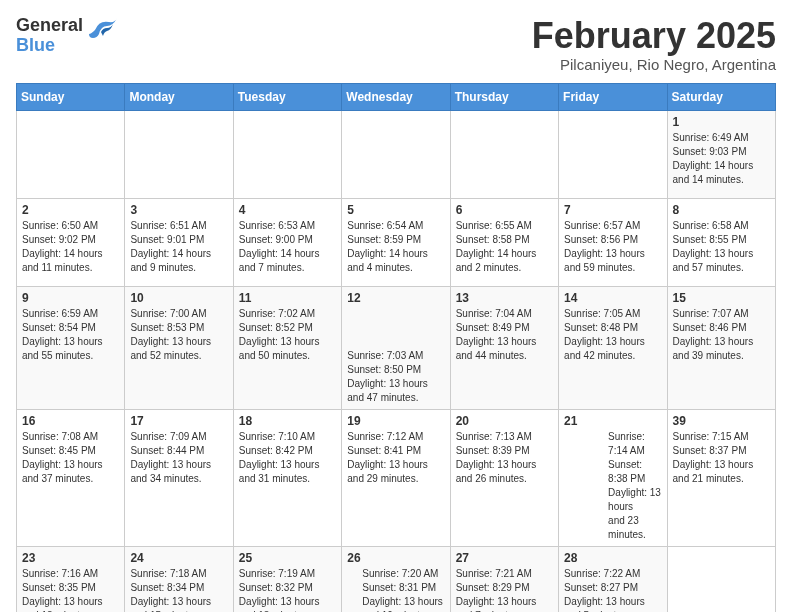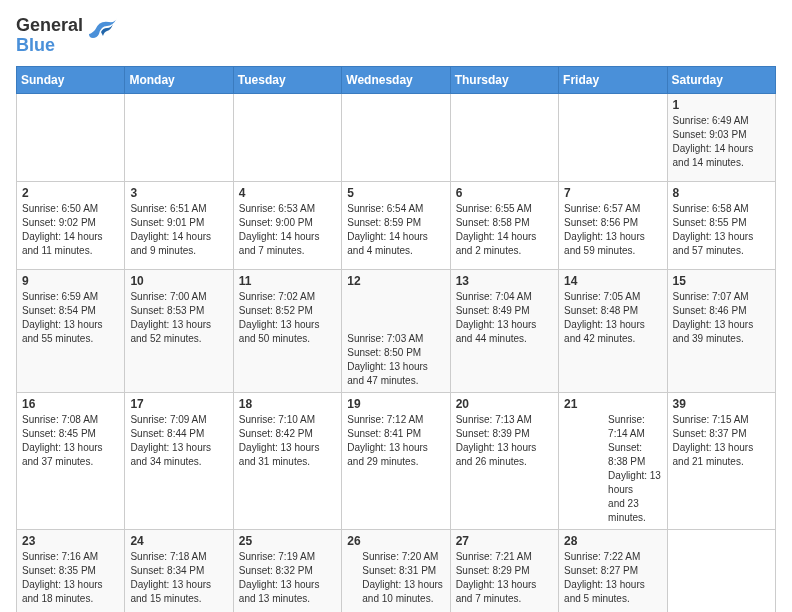--- a/index.html
+++ b/index.html
@@ -86,20 +86,24 @@
         <span style="font-size:18px; font-weight:bold; color:#4a90d9;">Blue</span>
       </div>
       <div style="margin-left:4px; margin-top:-8px;">
         <svg width="32" height="28" viewBox="0 0 32 28">
           <path d="M8,14 Q12,4 22,6 Q28,7 30,2 Q26,10 20,10 Q14,10 12,18 Q10,22 6,22 Q2,22 2,18 Q4,18 8,14 Z" fill="#4a90d9"></path>
           <path d="M14,16 Q16,12 20,12 Q24,12 26,8 Q24,14 20,15 Q17,16 16,20 Q15,18 14,16 Z" fill="#2266aa"></path>
         </svg>
       </div>
     </div>
   </div>
+  <div class="title-section">
+    <div class="calendar-title">February 2025</div>
+    <div class="calendar-subtitle">Pilcaniyeu, Rio Negro, Argentina</div>
+  </div>
 </div>
 
 <table>
   <thead>
     <tr>
     <th>Sunday</th>
         <th>Monday</th>
         <th>Tuesday</th>
         <th>Wednesday</th>
         <th>Thursday</th>

